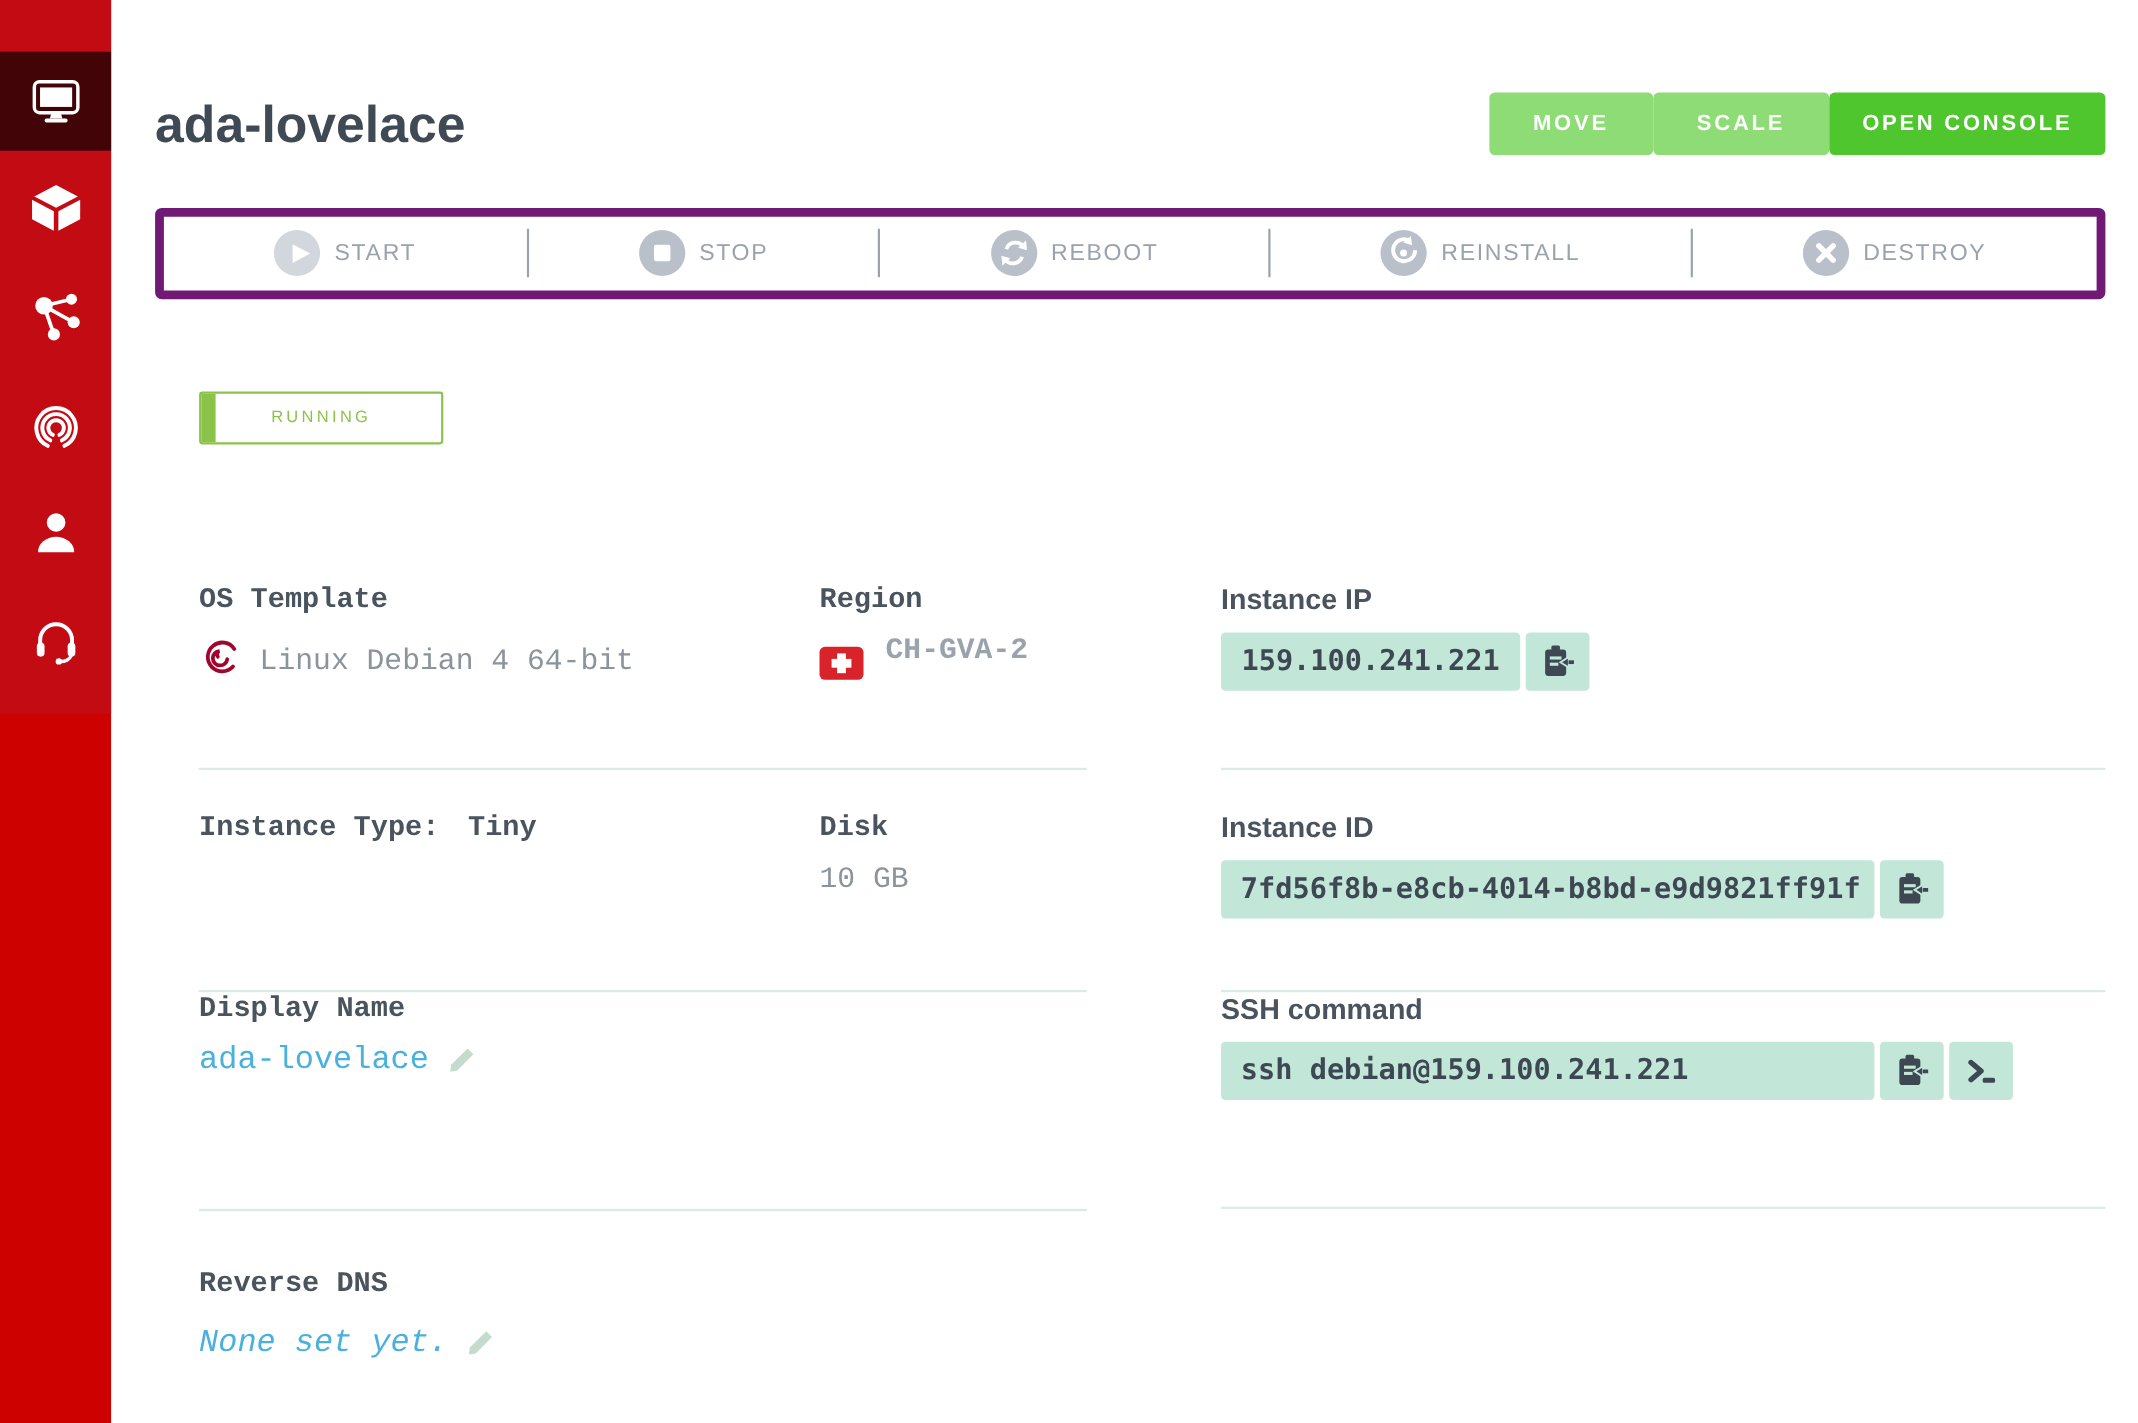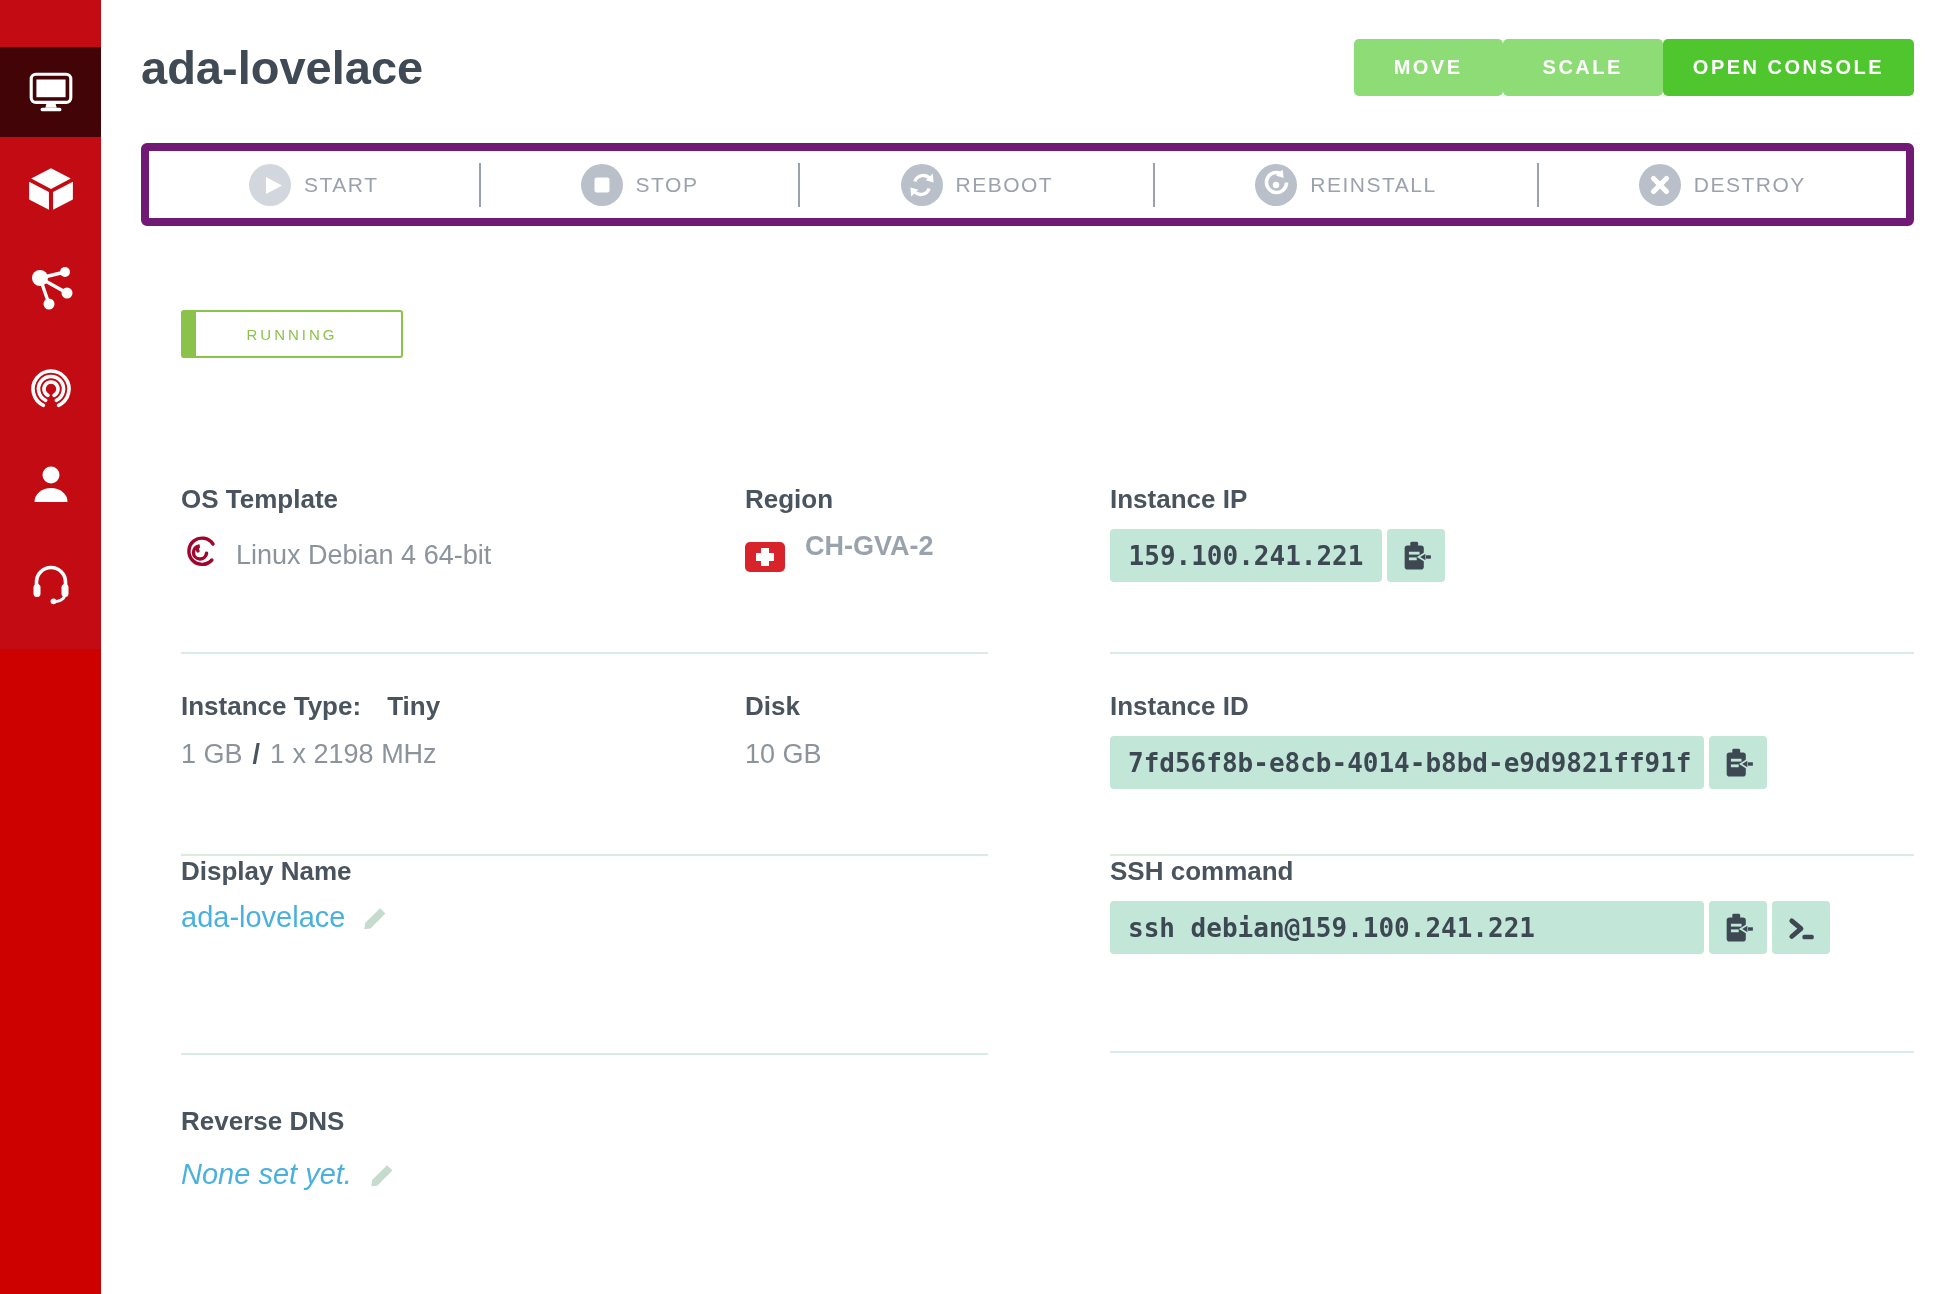--- a/index.html
+++ b/index.html
@@ -1,18 +1,18 @@
 <!DOCTYPE html>
 <html><head>
 <meta charset="utf-8">
 <style>
   * { box-sizing: border-box; }
   html,body { margin:0; padding:0; background:#fff; }
   body { font-family:"Liberation Sans","DejaVu Sans",sans-serif; }
-  .screen { width:1944px; height:1294px; display:flex; overflow:hidden; background:#fff; position:relative; }
+  .screen { width:1944px; height:1294px; display:flex; overflow:hidden; background:#fff; position:relative;align-items:center; }
 
   
   .sidebar { width:101px; height:100%; background:#ce0101; flex-shrink:0; }
   .sidebar-top { background:#c30b14; padding-top:47px; padding-bottom:22px; }
   .nav-item { height:90px; display:flex; align-items:center; justify-content:center; cursor:pointer; }
   .nav-item.active { background:#420406; }
   .nav-item + .nav-item { margin-top:8px; }
   .nav-item svg { display:block; }
 
   
@@ -38,21 +38,21 @@
   .action-sep { width:2px; height:44px; background:#9aa2ae; }
 
   
   .badge { margin-left:40px; margin-top:84px; width:222px; height:48px; border:2px solid #8bc34a;
            border-radius:3px; position:relative; display:flex; align-items:center; justify-content:center;
            color:#8bc34a; font-size:15px; letter-spacing:3px; }
   .badge-bar { position:absolute; left:0; top:0; bottom:0; width:13px; background:#8bc34a; }
 
   
   .fields { display:flex; margin-top:126px; align-items:flex-start; }
-  .panel-left { width:847px; padding-left:40px; }
+  .panel-left { width:847px; padding-left:40px;font-family:Liberation Mono, monospace; }
   .panel-right { width:846px; margin-left:80px; padding-left:42px; }
   .frow { display:flex; }
   .r1 { height:168px; }
   .r2 { height:202px; padding-top:37px; border-top:2px solid #d8ece2; }
   .r3 { height:199px; border-top:2px solid #d8ece2; }
   .r4 { padding-top:51px; border-top:2px solid #d8ece2; height:150px; }
   .r3.rb { border-bottom:2px solid #d8ece2; height:199px; }
   .field-a { width:564px; }
   .field-b { flex:1; }
   .flabel { font-size:26px; font-weight:bold; color:#4a545e; line-height:30px; }
@@ -256,23 +256,20 @@
               <span class="flag"></span>
               <span class="region-val">CH-GVA-2</span>
             </div>
           </div>
         </div>
 
         <div class="frow r2">
           <div class="field-a">
             <div class="flabel">
               <span>Instance Type:</span><span class="tname">Tiny</span>
-            </div>
-            <div class="fvalue" style="display:block;">
-              <span>1 GB</span><span class="sep">/</span><span>1 x 2198 MHz</span>
             </div>
           </div>
           <div class="field-b">
             <div class="flabel">Disk</div>
             <div class="fvalue">
                 <span>10 GB</span>
               </div>
           </div>
         </div>
 

